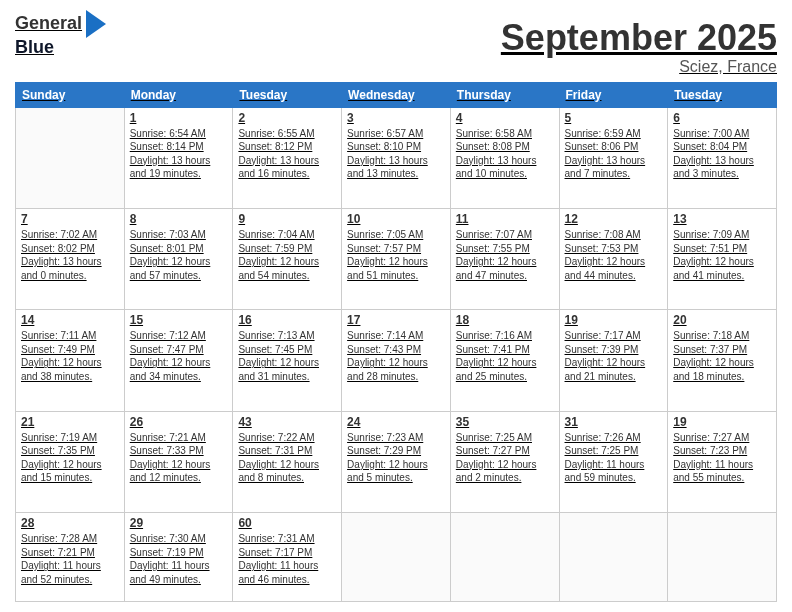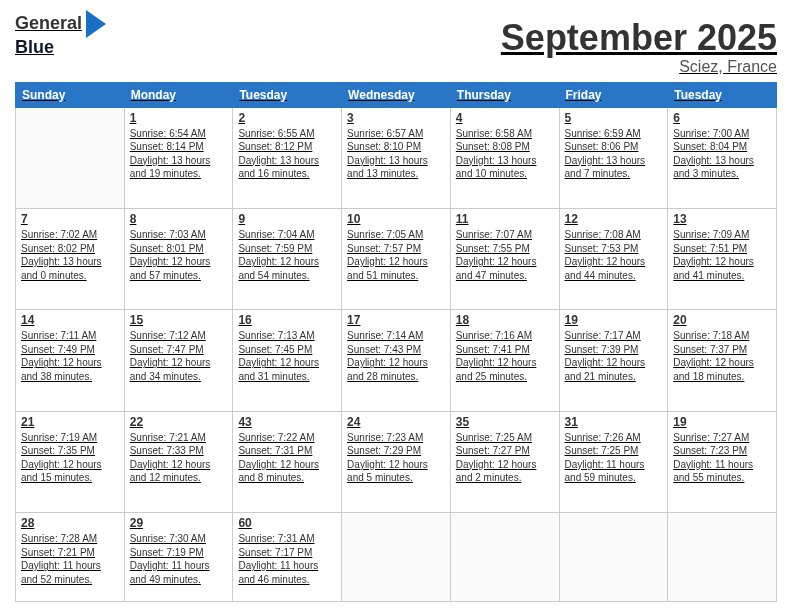--- a/index.html
+++ b/index.html
@@ -222,21 +222,21 @@
             <span class="day-number">20</span>
             <div class="cell-text">Sunrise: 7:18 AM<br>Sunset: 7:37 PM<br>Daylight: 12 hours and 18 minutes.</div>
           </td>
         </tr>
         <tr class="week-row">
           <td>
             <span class="day-number">21</span>
             <div class="cell-text">Sunrise: 7:19 AM<br>Sunset: 7:35 PM<br>Daylight: 12 hours and 15 minutes.</div>
           </td>
           <td>
-            <span class="day-number">22</span>
+            <span class="day-number">26</span>
             <div class="cell-text">Sunrise: 7:21 AM<br>Sunset: 7:33 PM<br>Daylight: 12 hours and 12 minutes.</div>
           </td>
           <td>
             <span class="day-number">43</span>
             <div class="cell-text">Sunrise: 7:22 AM<br>Sunset: 7:31 PM<br>Daylight: 12 hours and 8 minutes.</div>
           </td>
           <td>
             <span class="day-number">24</span>
             <div class="cell-text">Sunrise: 7:23 AM<br>Sunset: 7:29 PM<br>Daylight: 12 hours and 5 minutes.</div>
           </td>

